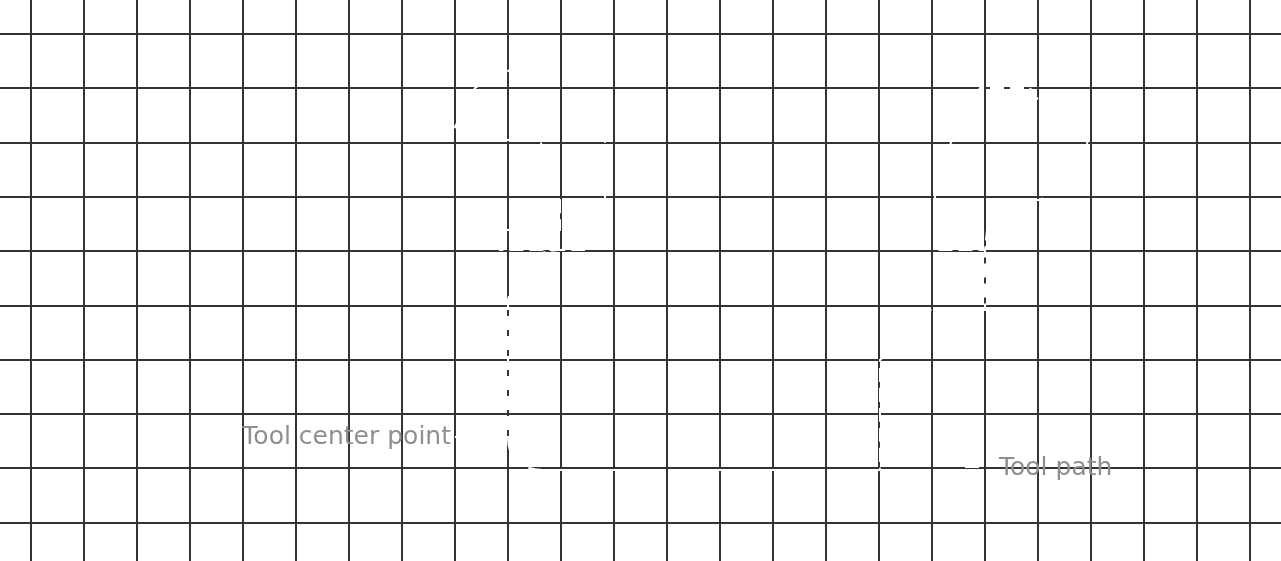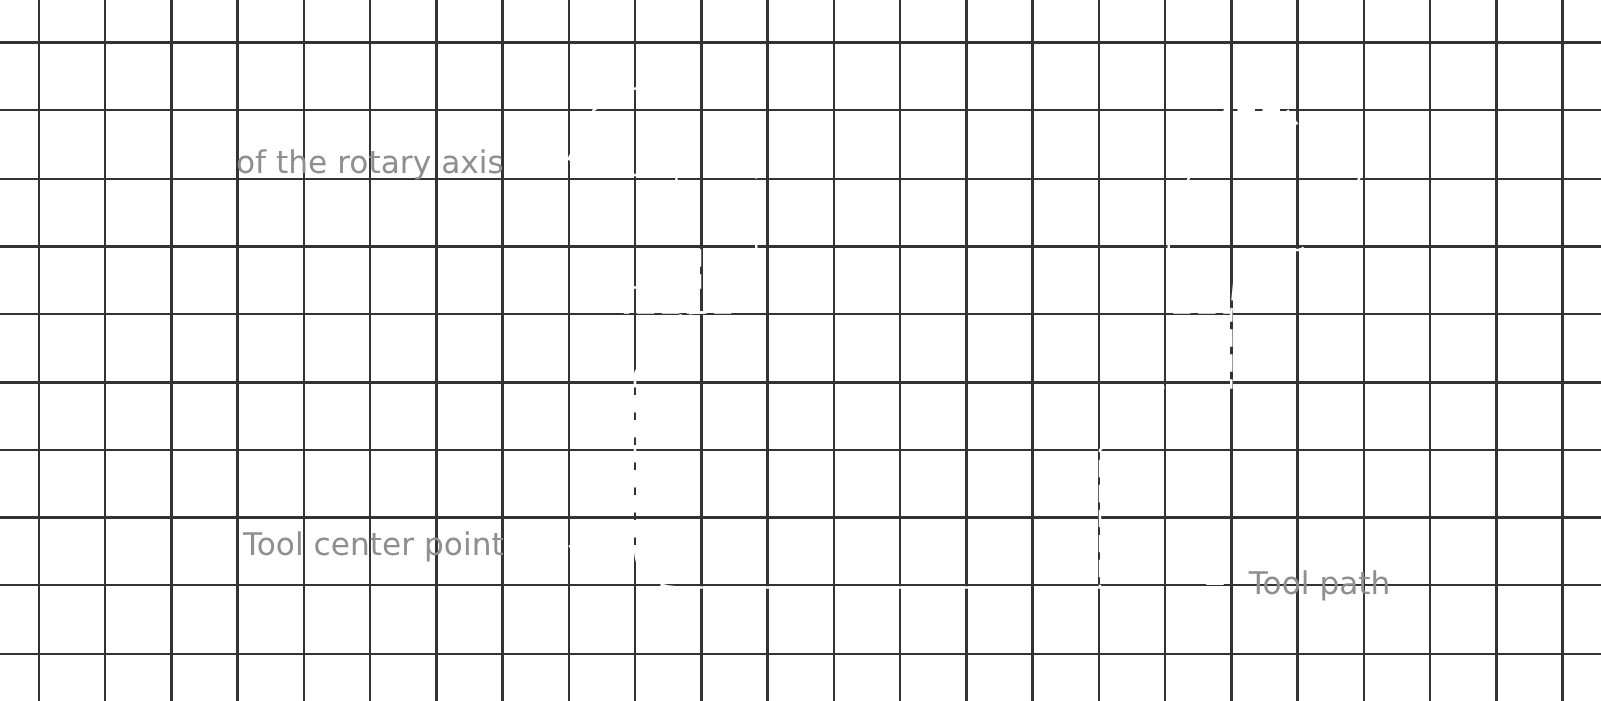--- a/index.html
+++ b/index.html
@@ -10,21 +10,21 @@
     .label {
       position: absolute;
       font-family: "DejaVu Sans", sans-serif;
       font-size: 25px;
       color: #8f8f8f;
       text-align: right;
       line-height: 39px;
       white-space: nowrap;
     }
     #label-rotation { right: 878px; top: 110px; }
-    #label-tcp { right: 878px; top: 416px; }
+    #label-tcp { right: 830px; top: 416px; }
     #label-toolpath { left: 986px; top: 447px; text-align: left; margin-left: 13px; }
   </style>
 </head>
 <body>
 
 <svg id="diagram" xmlns="http://www.w3.org/2000/svg" width="1281" height="561">
   <g id="grid-v">
       <line x1="31" x2="31" y1="0" y2="561" class="grid-line" stroke="#333333"></line>
       <line x1="84" x2="84" y1="0" y2="561" class="grid-line" stroke="#333333"></line>
       <line x1="137" x2="137" y1="0" y2="561" class="grid-line" stroke="#333333"></line>
@@ -63,16 +63,15 @@
       <line x1="0" x2="1281" y1="523" y2="523" class="grid-line" stroke="#333333"></line>
     </g>
   <g>
     <path class="path-line" d="M 455 127 L 475 88 Q 520 60 560 60 Q 605 85 605 140 L 605 200 Q 590 250 560 250 L 500 250 L 500 230 L 560 230 L 560 200 L 540 140 L 475 140 Z"></path>
     <path class="path-line" d="M 455 437 L 508 437 L 508 300 Q 520 250 560 250 L 585 250 M 508 437 Q 508 470 545 470 L 880 470 Q 880 420 880 360 L 930 310 L 985 310 L 985 250 L 935 250 L 935 180 Q 950 140 980 88 L 1030 88 Q 1040 110 1090 130 Q 1085 170 1040 200 L 990 200 L 985 250"></path>
     <path class="path-line" d="M 965 467 L 985 467"></path>
   </g>
 </svg>
 
 <div class="label" id="label-rotation" style="color: rgb(143, 143, 143);">
-  <div>of the rotary axis</div>
 </div>
 <div class="label" id="label-tcp" style="color: rgb(143, 143, 143);">Tool center point</div>
 <div class="label" id="label-toolpath" style="color: rgb(143, 143, 143);">Tool path</div>
 
 </body></html>

